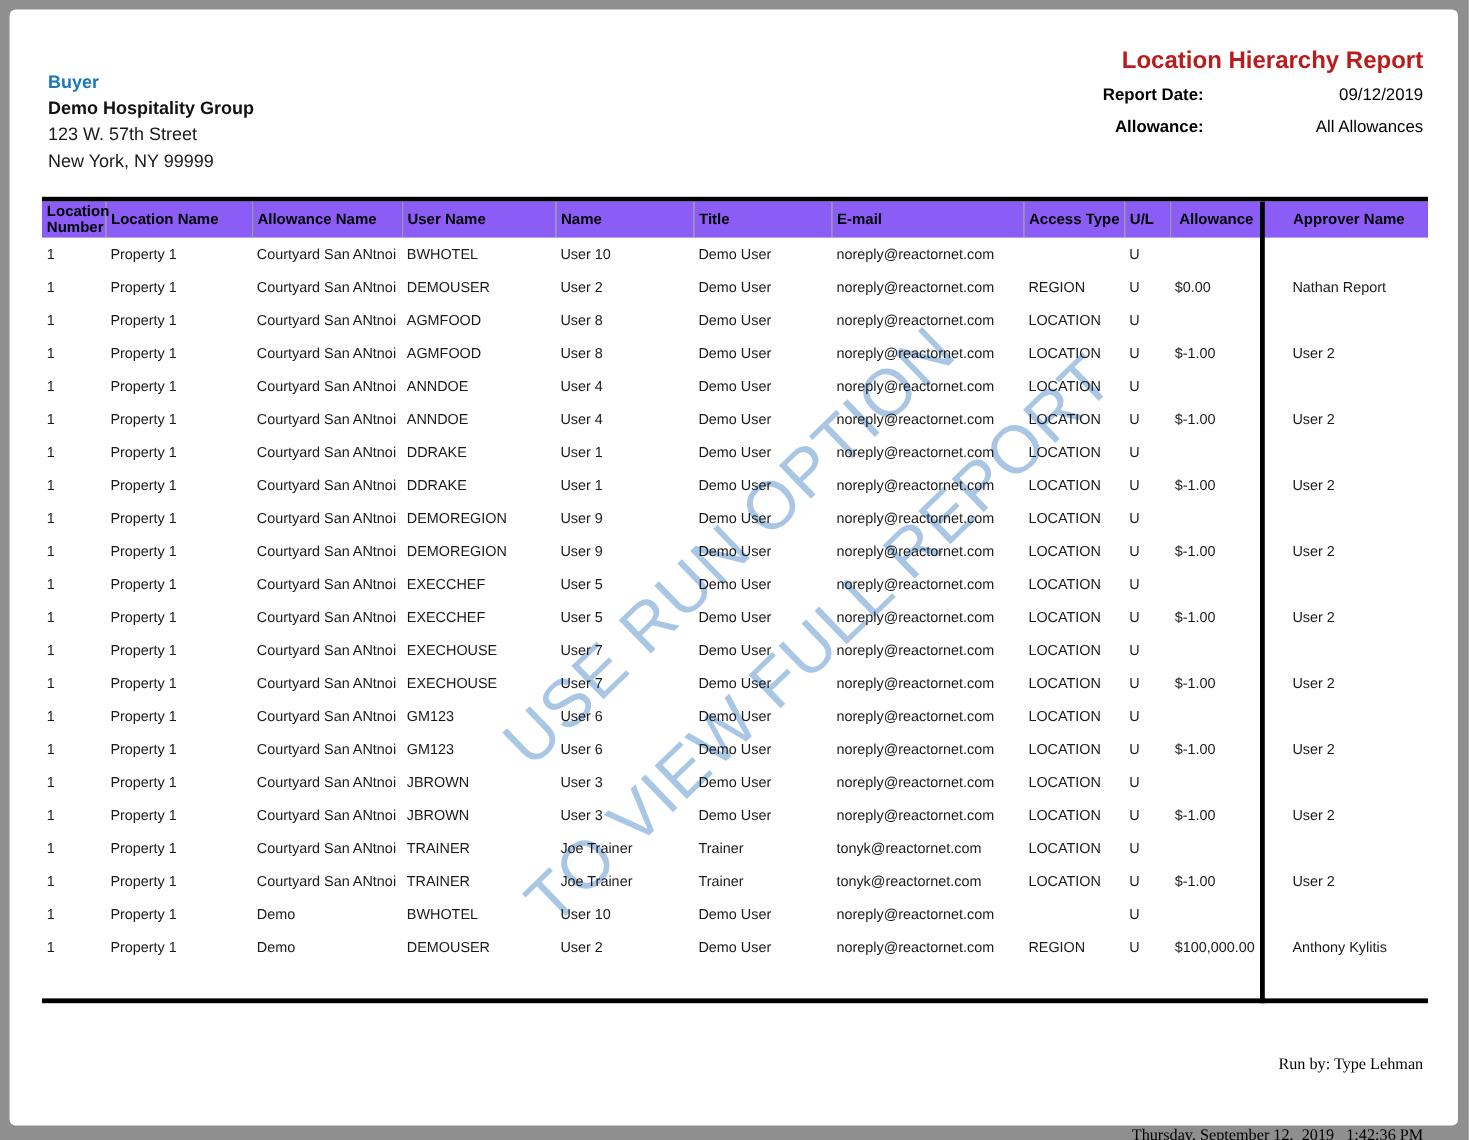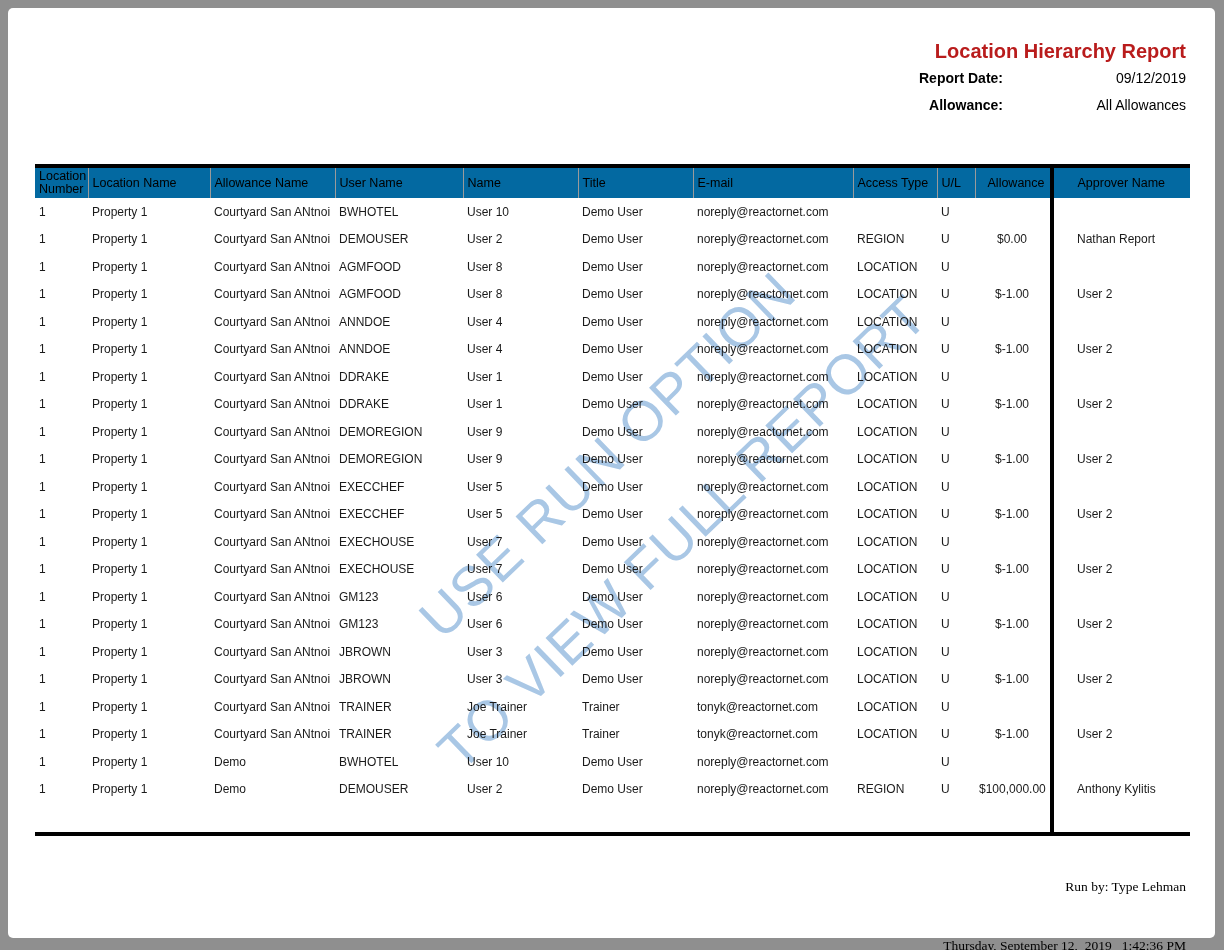--- a/index.html
+++ b/index.html
@@ -27,46 +27,52 @@
   .watermark{
     position:absolute;left:637px;top:486px;
     transform:translate(-50%,-50%) rotate(-44deg);
     text-align:center;font-size:56px;letter-spacing:1px;
     line-height:108px;white-space:nowrap;font-weight:400;
   }
   
   .tbl-wrap{position:absolute;left:27px;top:156px;width:1155px;height:668px;border-top:4px solid #000;}
   table.rpt{border-collapse:collapse;table-layout:fixed;width:1155px;}
   table.rpt th{
-    background:#0369a1;height:28px;font-size:12.5px;font-weight:normal;text-align:left;
+    background:#8b5cf6;height:28px;font-size:12.5px;font-weight:bold;text-align:left;
     vertical-align:middle;padding:1px 3px 1px 4px;line-height:13px;
     border-right:1px solid #9a9a9a;color:#000;margin-left:43px;
   }
   table.rpt th:last-child{border-right:none;}
   table.rpt th.num{text-align:right;padding-right:5px;}
   table.rpt td{
     height:27.5px;font-size:12px;color:#1a1a1a;vertical-align:middle;
     padding:0 3px 0 4px;overflow:hidden;white-space:nowrap;
   }
-  table.rpt td.num{text-align:center;padding-right:5px;}
+  table.rpt td.num{text-align:left;padding-right:5px;}
   table.rpt td.approver, table.rpt th.approver{padding-left:27px;}
   .vline{position:absolute;left:1015px;top:0;width:4px;height:668px;background:#000;}
   .bline{position:absolute;left:0;top:664px;width:1155px;height:4px;background:#000;}
   
   .footer{
     position:absolute;right:29px;top:830px;text-align:right;
     font-family:"Liberation Serif", serif;font-size:13.5px;line-height:19.5px;color:#000;
     white-space:pre;
   }
 </style>
 </head>
 <body>
 
 <div class="page">
 
+  <div class="hdr-left">
+    <div class="buyer" style="color: rgb(27, 118, 188);">Buyer</div>
+    <div class="company">Demo Hospitality Group</div>
+    <div>123 W. 57th Street</div>
+    <div>New York, NY 99999</div>
+  </div>
 
   <div class="hdr-right">
     <div class="rpt-title">Location Hierarchy Report</div>
     <div class="rpt-meta">
       <div class="lbl">Report Date:</div>
       <div class="val">09/12/2019</div>
       <div class="lbl">Allowance:</div>
       <div class="val">All Allowances</div>
     </div>
   </div>

